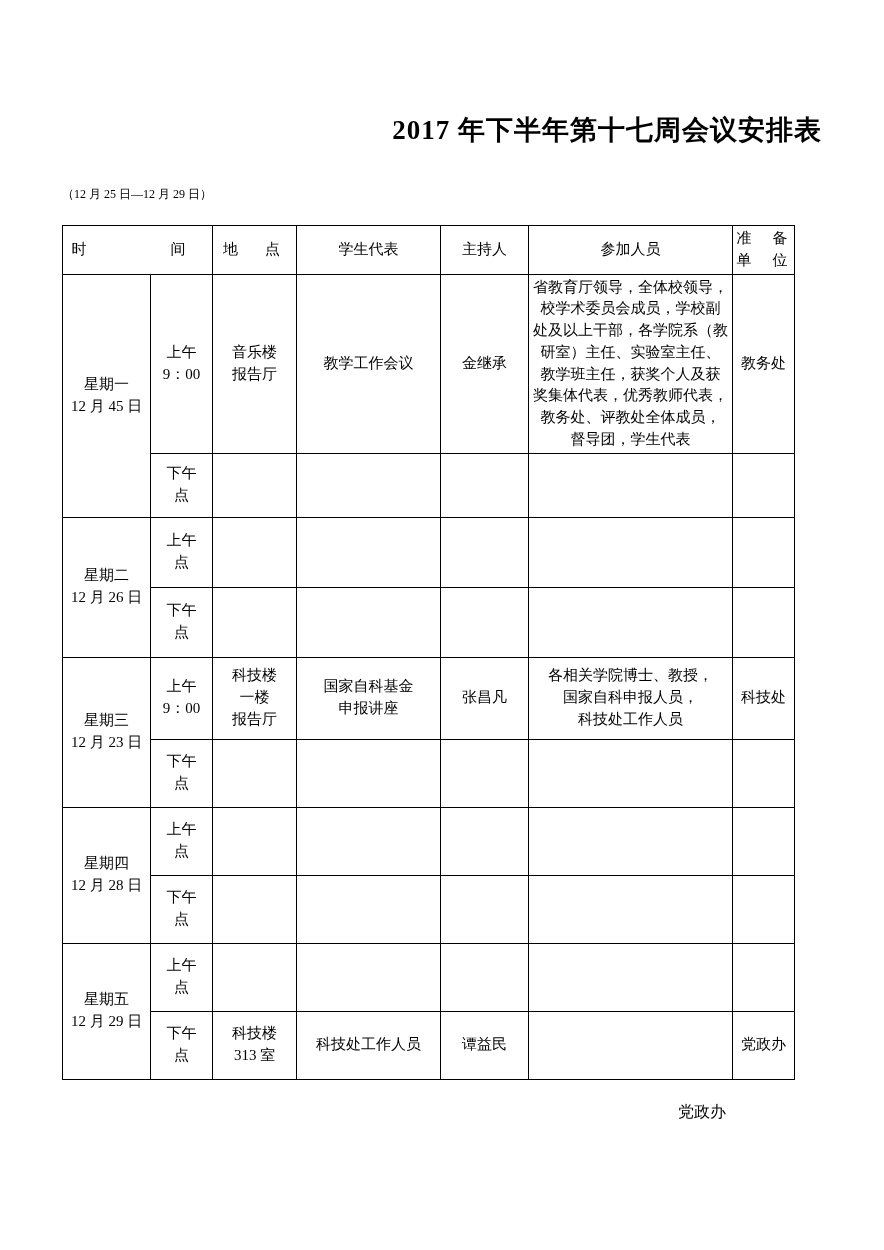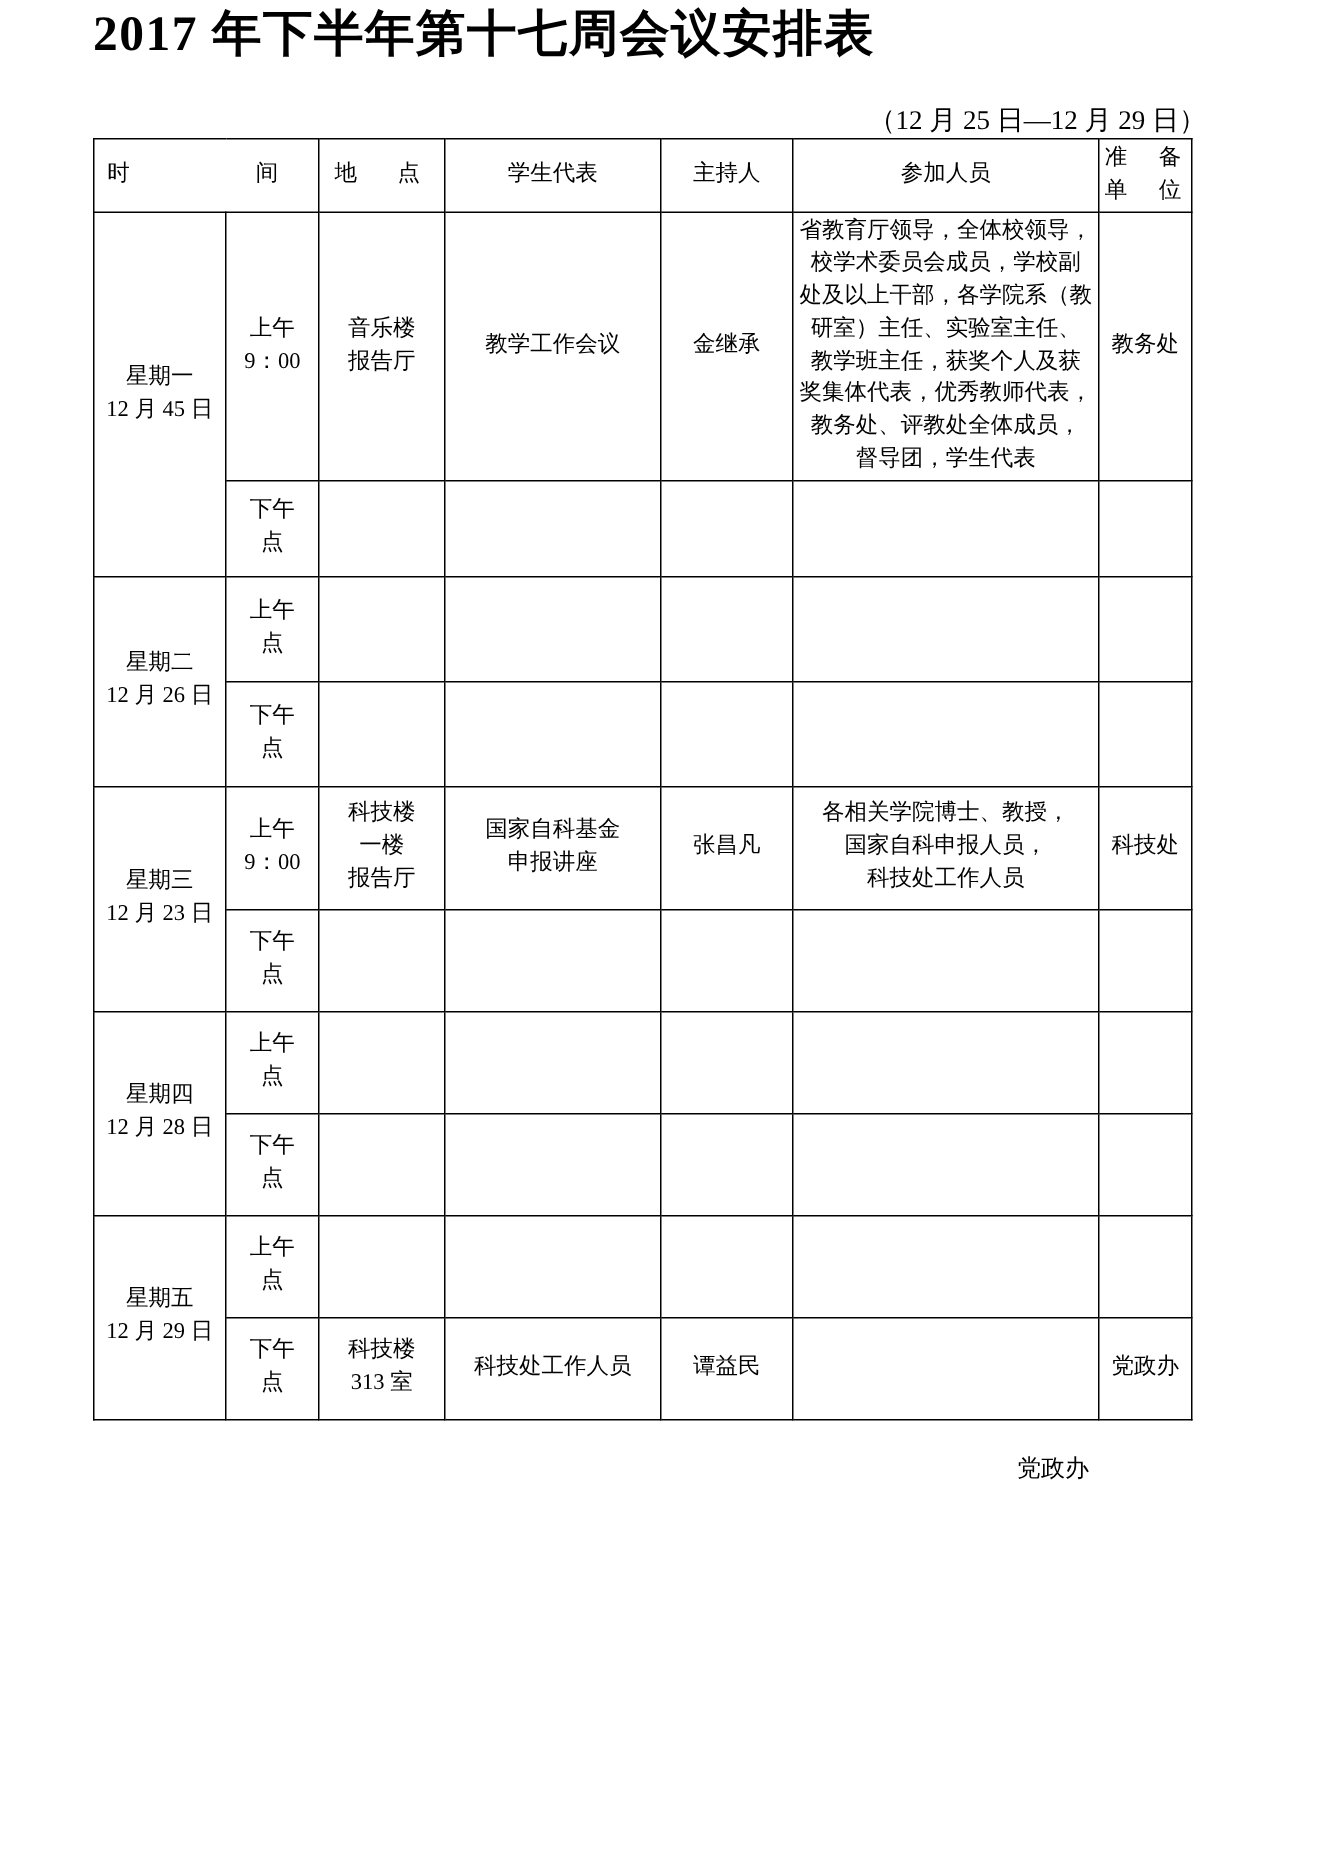--- a/index.html
+++ b/index.html
@@ -16,36 +16,38 @@
     overflow: hidden;
   }
   .page {
     width: 884px;
     height: 1250px;
     position: relative;
     box-sizing: border-box;
     padding: 0 62px;
   }
   .doc-title {
-    text-align: left;
-    font-size: 33px;
+    text-align: right;
+    font-size: 27px;
     font-weight: bold;
     letter-spacing: 1px;
+    margin-top: 112px;
     font-family: "Liberation Serif", serif;
   }
   .date-range {
-    text-align: right;
-    font-size: 18px;
-    margin-top: 23px;
+    text-align: left;
+    font-size: 12px;
+    margin-top: 38px;
     padding-right: 18px;
     font-family: "Liberation Serif", serif;
   }
   table.schedule {
     border-collapse: collapse;
     width: 668px;
+    margin-top: 22px;
     table-layout: fixed;
   }
   table.schedule td, table.schedule th {
     border: 1px solid #000;
     text-align: center;
     vertical-align: middle;
     font-size: 15px;
     font-family: "Liberation Serif", serif;
     font-weight: normal;
     padding: 2px 3px;

